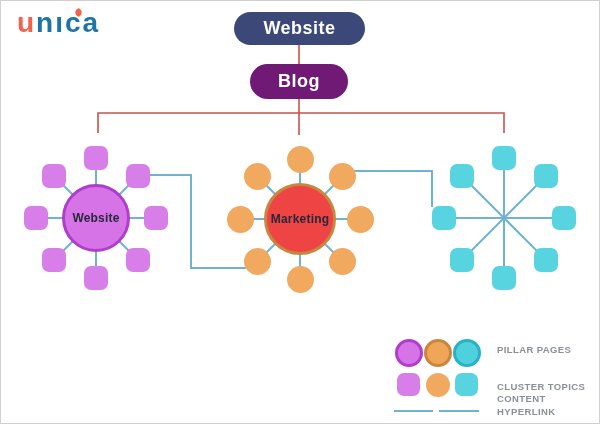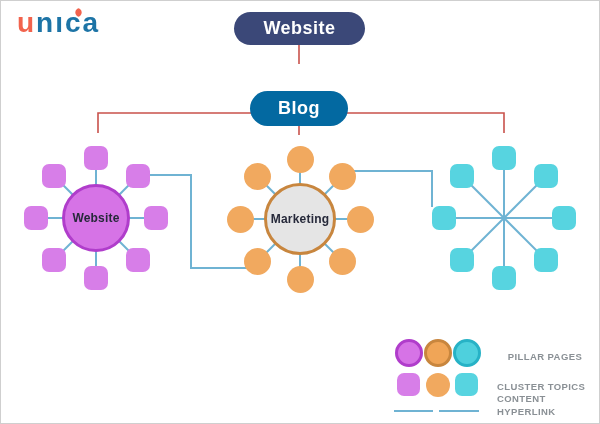--- a/index.html
+++ b/index.html
@@ -118,34 +118,34 @@
       <div class="satellite square" style="width: 24px; height: 24px; left: 533.426px; top: 162.574px; background: rgb(87, 212, 224);"></div>
       <div class="satellite square" style="width: 24px; height: 24px; left: 551px; top: 205px; background: rgb(87, 212, 224);"></div>
       <div class="satellite square" style="width: 24px; height: 24px; left: 533.426px; top: 247.426px; background: rgb(87, 212, 224);"></div>
       <div class="satellite square" style="width: 24px; height: 24px; left: 491px; top: 265px; background: rgb(87, 212, 224);"></div>
       <div class="satellite square" style="width: 24px; height: 24px; left: 448.574px; top: 247.426px; background: rgb(87, 212, 224);"></div>
       <div class="satellite square" style="width: 24px; height: 24px; left: 431px; top: 205px; background: rgb(87, 212, 224);"></div>
       <div class="satellite square" style="width: 24px; height: 24px; left: 448.574px; top: 162.574px; background: rgb(87, 212, 224);"></div>
     </div>
 
   <div class="pill" id="pill-website" style="background: rgb(59, 72, 120);">Website</div>
-  <div class="pill" id="pill-blog" style="background: #0369a1; margin-top: 27px;">Blog</div>
+  <div class="pill" id="pill-blog" style="background: #701a75;">Blog</div>
 
   <div class="cluster-hub" id="hub-0" style="width: 62px; height: 62px; left: 61px; top: 183px; background: rgb(214, 115, 230); border-color: rgb(176, 61, 203);">
     <span class="hub-label">Website</span>
   </div>
-  <div class="cluster-hub" id="hub-1" style="width: 66px; height: 66px; left: 263px; top: 182px; background: #e5e5e5; border-color: rgb(200, 134, 62);">
+  <div class="cluster-hub" id="hub-1" style="width: 66px; height: 66px; left: 263px; top: 182px; background: #ef4444; border-color: rgb(200, 134, 62);">
     <span class="hub-label">Marketing</span>
   </div>
 
   <div>
     <div class="legend-swatch legend-pillar" id="lp-0" style="left: 394px; top: 338px; background: rgb(214, 115, 230); border-color: rgb(176, 61, 203);"></div>
     <div class="legend-swatch legend-pillar" id="lp-1" style="left: 423px; top: 338px; background: rgb(240, 165, 87); border-color: rgb(200, 134, 62);"></div>
     <div class="legend-swatch legend-pillar" id="lp-2" style="left: 452px; top: 338px; background: rgb(78, 208, 221); border-color: rgb(39, 178, 198);"></div>
-    <div class="legend-label" style="top: 350px; color: rgb(138, 144, 149); text-align: center;">PILLAR PAGES</div>
+    <div class="legend-label" style="top: 343px; color: rgb(138, 144, 149);">PILLAR PAGES</div>
 
     <div class="legend-swatch legend-topic-square" id="lt-0" style="left: 396px; top: 372px; background: rgb(215, 126, 232);"></div>
     <div class="legend-swatch legend-topic-circle" id="lt-1" style="left: 425px; top: 372px; background: rgb(241, 169, 95);"></div>
     <div class="legend-swatch legend-topic-square" id="lt-2" style="left: 454px; top: 372px; background: rgb(87, 212, 224);"></div>
     <div class="legend-label" style="top: 380px; color: rgb(138, 144, 149);">CLUSTER TOPICS CONTENT</div>
 
     <div class="legend-label" style="top: 405px; color: rgb(138, 144, 149);">HYPERLINK</div>
   </div>
 
 </div>

